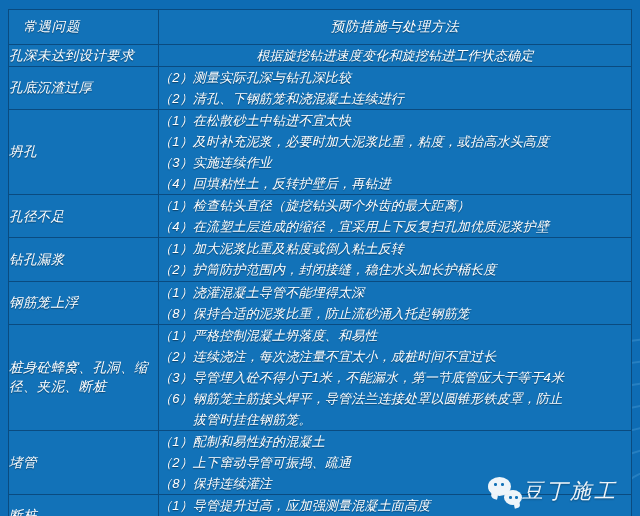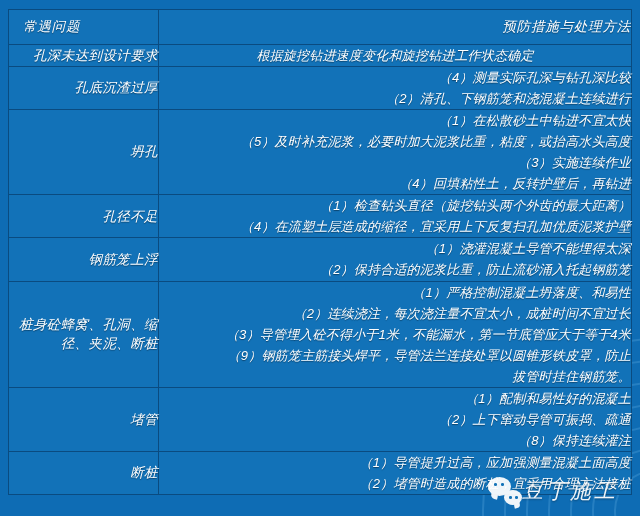--- a/index.html
+++ b/index.html
@@ -45,21 +45,20 @@
     table-layout: fixed;
     background: transparent;
   }
   table.tbl td {
     border: 1px solid #0a4b80;
     color: #ffffff;
     vertical-align: middle;
     background: #1272b8;
     text-shadow: 0 1px 1px rgba(0,0,0,0.40);
     padding: 0;
-    text-align: right;
   }
   
   td.prob {
     width: 150px;
     padding: 4px 0 4px 14px;
     font-size: 13.5px;
     line-height: 1.45;
     letter-spacing: 0.4px;
     vertical-align: middle;
     background: #1273ba;
@@ -200,67 +199,76 @@
           <ul>
             <li>根据旋挖钻进速度变化和旋挖钻进工作状态确定</li>
           </ul>
         </td>
       </tr>
 
       <tr>
         <td class="prob">孔底沉渣过厚</td>
         <td class="meas">
           <ul>
-            <li>（4）测量实际孔深与钻孔深比较</li>
+            <li>（2）测量实际孔深与钻孔深比较</li>
             <li>（2）清孔、下钢筋笼和浇混凝土连续进行</li>
           </ul>
         </td>
       </tr>
 
       <tr>
         <td class="prob">坍孔</td>
         <td class="meas">
           <ul>
             <li>（1）在松散砂土中钻进不宜太快</li>
-            <li>（5）及时补充泥浆，必要时加大泥浆比重，粘度，或抬高水头高度</li>
+            <li>（1）及时补充泥浆，必要时加大泥浆比重，粘度，或抬高水头高度</li>
             <li>（3）实施连续作业</li>
             <li>（4）回填粘性土，反转护壁后，再钻进</li>
           </ul>
         </td>
       </tr>
 
       <tr>
         <td class="prob">孔径不足</td>
         <td class="meas">
           <ul>
             <li>（1）检查钻头直径（旋挖钻头两个外齿的最大距离）</li>
             <li>（4）在流塑土层造成的缩径，宜采用上下反复扫孔加优质泥浆护壁</li>
           </ul>
         </td>
       </tr>
 
+      <tr>
+        <td class="prob">钻孔漏浆</td>
+        <td class="meas">
+          <ul>
+            <li>（1）加大泥浆比重及粘度或倒入粘土反转</li>
+            <li>（2）护筒防护范围内，封闭接缝，稳住水头加长护桶长度</li>
+          </ul>
+        </td>
+      </tr>
 
       <tr>
         <td class="prob">钢筋笼上浮</td>
         <td class="meas">
           <ul>
             <li>（1）浇灌混凝土导管不能埋得太深</li>
-            <li>（2）保持合适的泥浆比重，防止流砂涌入托起钢筋笼</li>
+            <li>（8）保持合适的泥浆比重，防止流砂涌入托起钢筋笼</li>
           </ul>
         </td>
       </tr>
 
       <tr>
         <td class="prob">桩身砼蜂窝、孔洞、缩径、夹泥、断桩</td>
         <td class="meas">
           <ul>
             <li>（1）严格控制混凝土坍落度、和易性</li>
             <li>（2）连续浇注，每次浇注量不宜太小，成桩时间不宜过长</li>
             <li>（3）导管埋入砼不得小于1米，不能漏水，第一节底管应大于等于4米</li>
-            <li><span>（9）钢筋笼主筋接头焊平，导管法兰连接处罩以圆锥形铁皮罩，防止</span></li>
+            <li><span>（6）钢筋笼主筋接头焊平，导管法兰连接处罩以圆锥形铁皮罩，防止</span></li>
             <li>
                 <span class="cont">拔管时挂住钢筋笼。</span>
               </li>
           </ul>
         </td>
       </tr>
 
       <tr>
         <td class="prob">堵管</td>
         <td class="meas">

